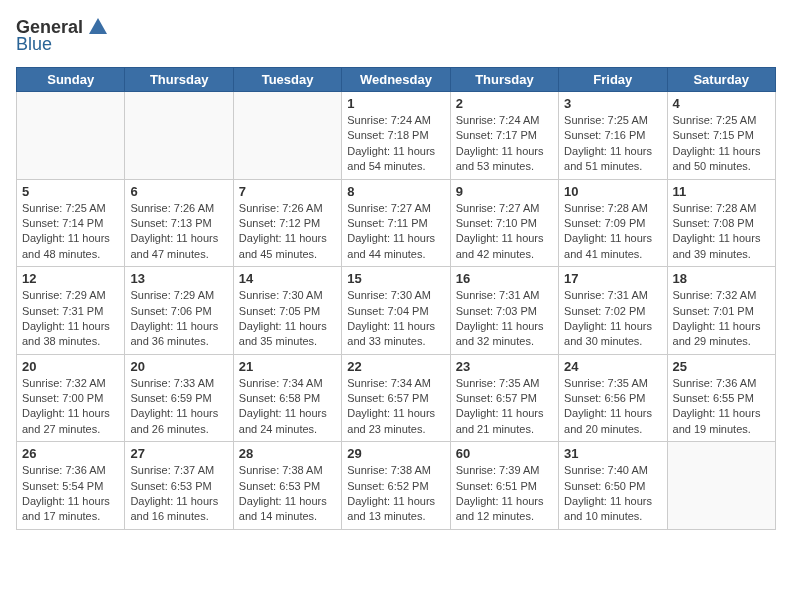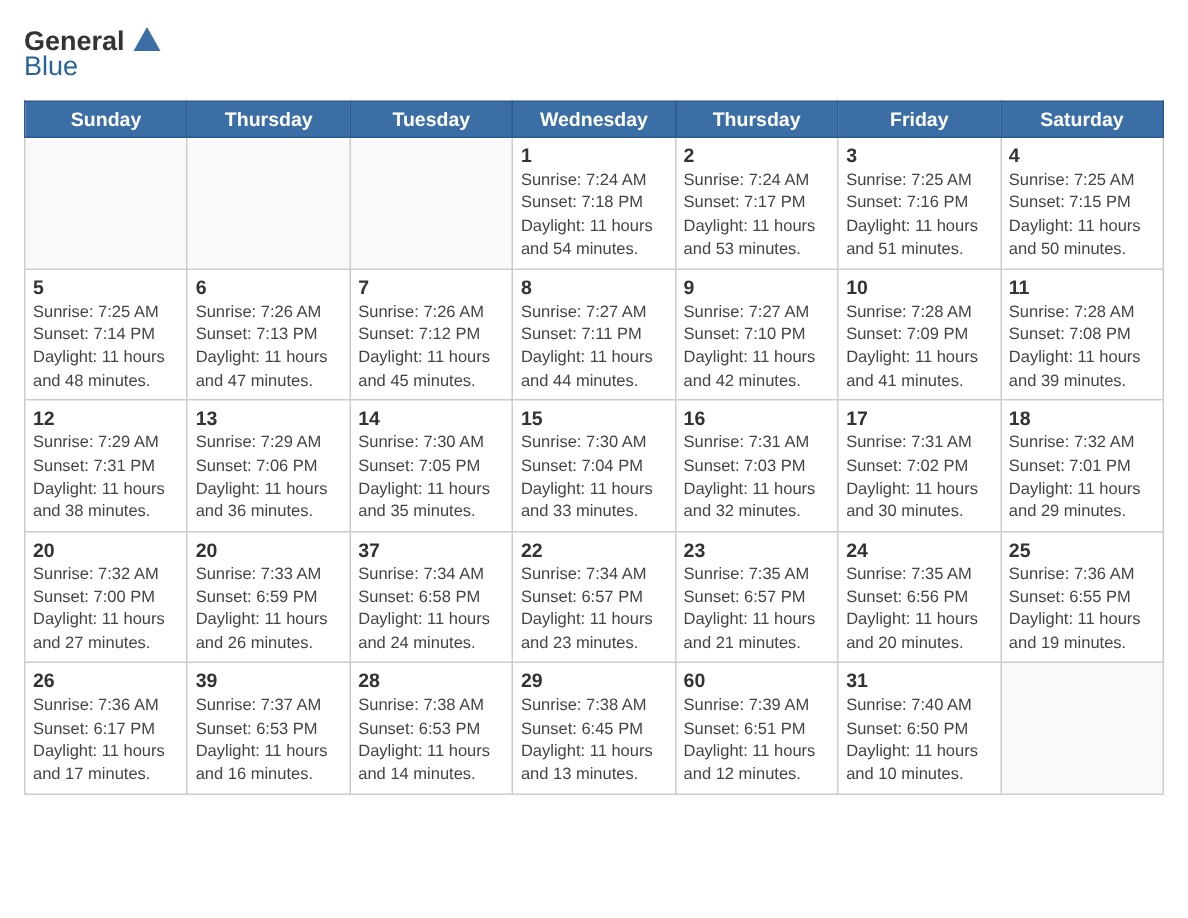--- a/index.html
+++ b/index.html
@@ -252,21 +252,21 @@
 and 27 minutes.</div>
         </td>
         <td>
           <div class="day-number">20</div>
           <div class="day-info">Sunrise: 7:33 AM
 Sunset: 6:59 PM
 Daylight: 11 hours
 and 26 minutes.</div>
         </td>
         <td>
-          <div class="day-number">37</div>
+          <div class="day-number">21</div>
           <div class="day-info">Sunrise: 7:34 AM
 Sunset: 6:58 PM
 Daylight: 11 hours
 and 24 minutes.</div>
         </td>
         <td>
           <div class="day-number">22</div>
           <div class="day-info">Sunrise: 7:34 AM
 Sunset: 6:57 PM
 Daylight: 11 hours
@@ -291,42 +291,42 @@
           <div class="day-info">Sunrise: 7:36 AM
 Sunset: 6:55 PM
 Daylight: 11 hours
 and 19 minutes.</div>
         </td>
       </tr>
       <tr>
         <td>
           <div class="day-number">26</div>
           <div class="day-info">Sunrise: 7:36 AM
-Sunset: 6:17 PM
+Sunset: 5:54 PM
 Daylight: 11 hours
 and 17 minutes.</div>
         </td>
         <td>
-          <div class="day-number">39</div>
+          <div class="day-number">27</div>
           <div class="day-info">Sunrise: 7:37 AM
 Sunset: 6:53 PM
 Daylight: 11 hours
 and 16 minutes.</div>
         </td>
         <td>
           <div class="day-number">28</div>
           <div class="day-info">Sunrise: 7:38 AM
 Sunset: 6:53 PM
 Daylight: 11 hours
 and 14 minutes.</div>
         </td>
         <td>
           <div class="day-number">29</div>
           <div class="day-info">Sunrise: 7:38 AM
-Sunset: 6:45 PM
+Sunset: 6:52 PM
 Daylight: 11 hours
 and 13 minutes.</div>
         </td>
         <td>
           <div class="day-number">60</div>
           <div class="day-info">Sunrise: 7:39 AM
 Sunset: 6:51 PM
 Daylight: 11 hours
 and 12 minutes.</div>
         </td>

